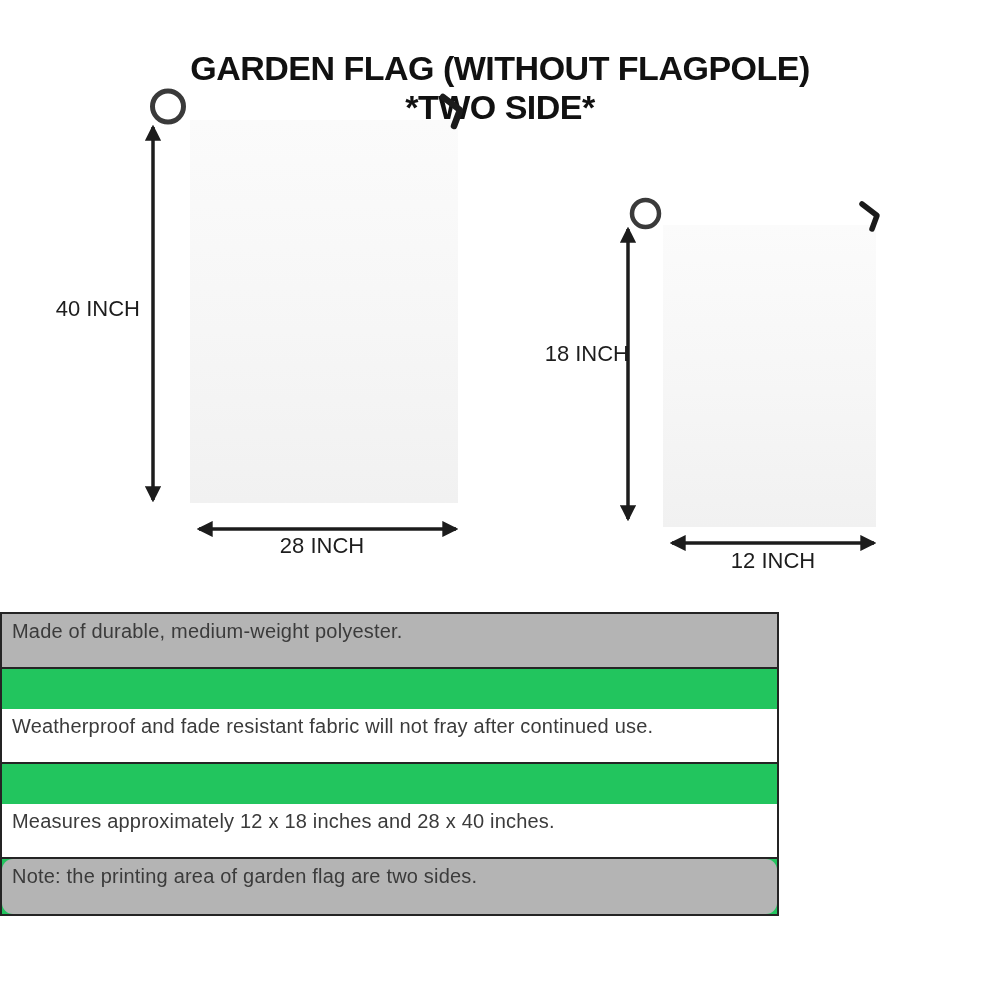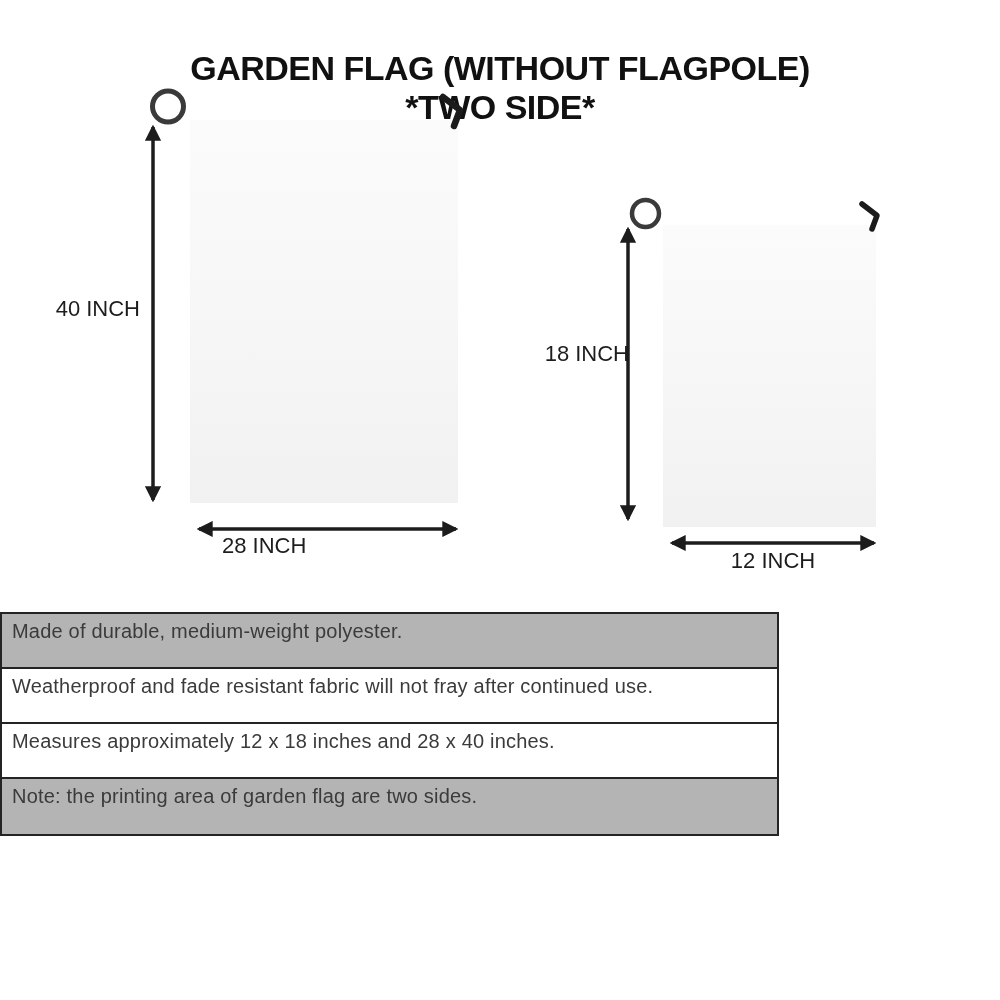--- a/index.html
+++ b/index.html
@@ -13,32 +13,32 @@
   .title-line1 { font-size:34px; letter-spacing:-0.5px; line-height:40px; }
   .title-line2 { font-size:34px; letter-spacing:-0.5px; line-height:38px; }
 
   
   .diagram-svg { position:absolute; left:0; top:0; width:1000px; height:1000px; }
 
   
   .dim-label { position:absolute; font-weight:normal; font-size:22px; color:#1d1d1d;
                white-space:nowrap; }
   .lbl-40 { left:40px;  top:296px; width:100px; text-align:right; }
-  .lbl-28 { left:222px; top:533px; width:200px; }
+  .lbl-28 { left:222px; top:533px; width:200px; text-align:center; }
   .lbl-18 { left:529px; top:341px; width:100px; text-align:right; }
   .lbl-12 { left:673px; top:548px; width:200px; text-align:center; }
 
   
   .features { position:absolute; left:0; top:612px; width:779px;
               border:2px solid #242424; background:#22c55e; }
   .frow { height:55px; border-bottom:2px solid #242424; padding:6px 0 0 10px;
           font-size:20px; color:#3b3b3b; letter-spacing:0.2px; }
-  .frow:last-child { border-bottom:none; }
+  .frow:last-child { border-bottom:none;border-radius:11px; }
   .frow.gray  { background:#b4b4b4; }
-  .frow.white { background:#ffffff; }
+  .frow.white { background:#ffffff;margin-top:40px; }
 </style>
 </head>
 <body>
 
 <div class="canvas">
 
   <div class="title-block">
     <div class="title-line1">GARDEN FLAG (WITHOUT FLAGPOLE)</div>
     <div class="title-line2">*TWO SIDE*</div>
   </div>

